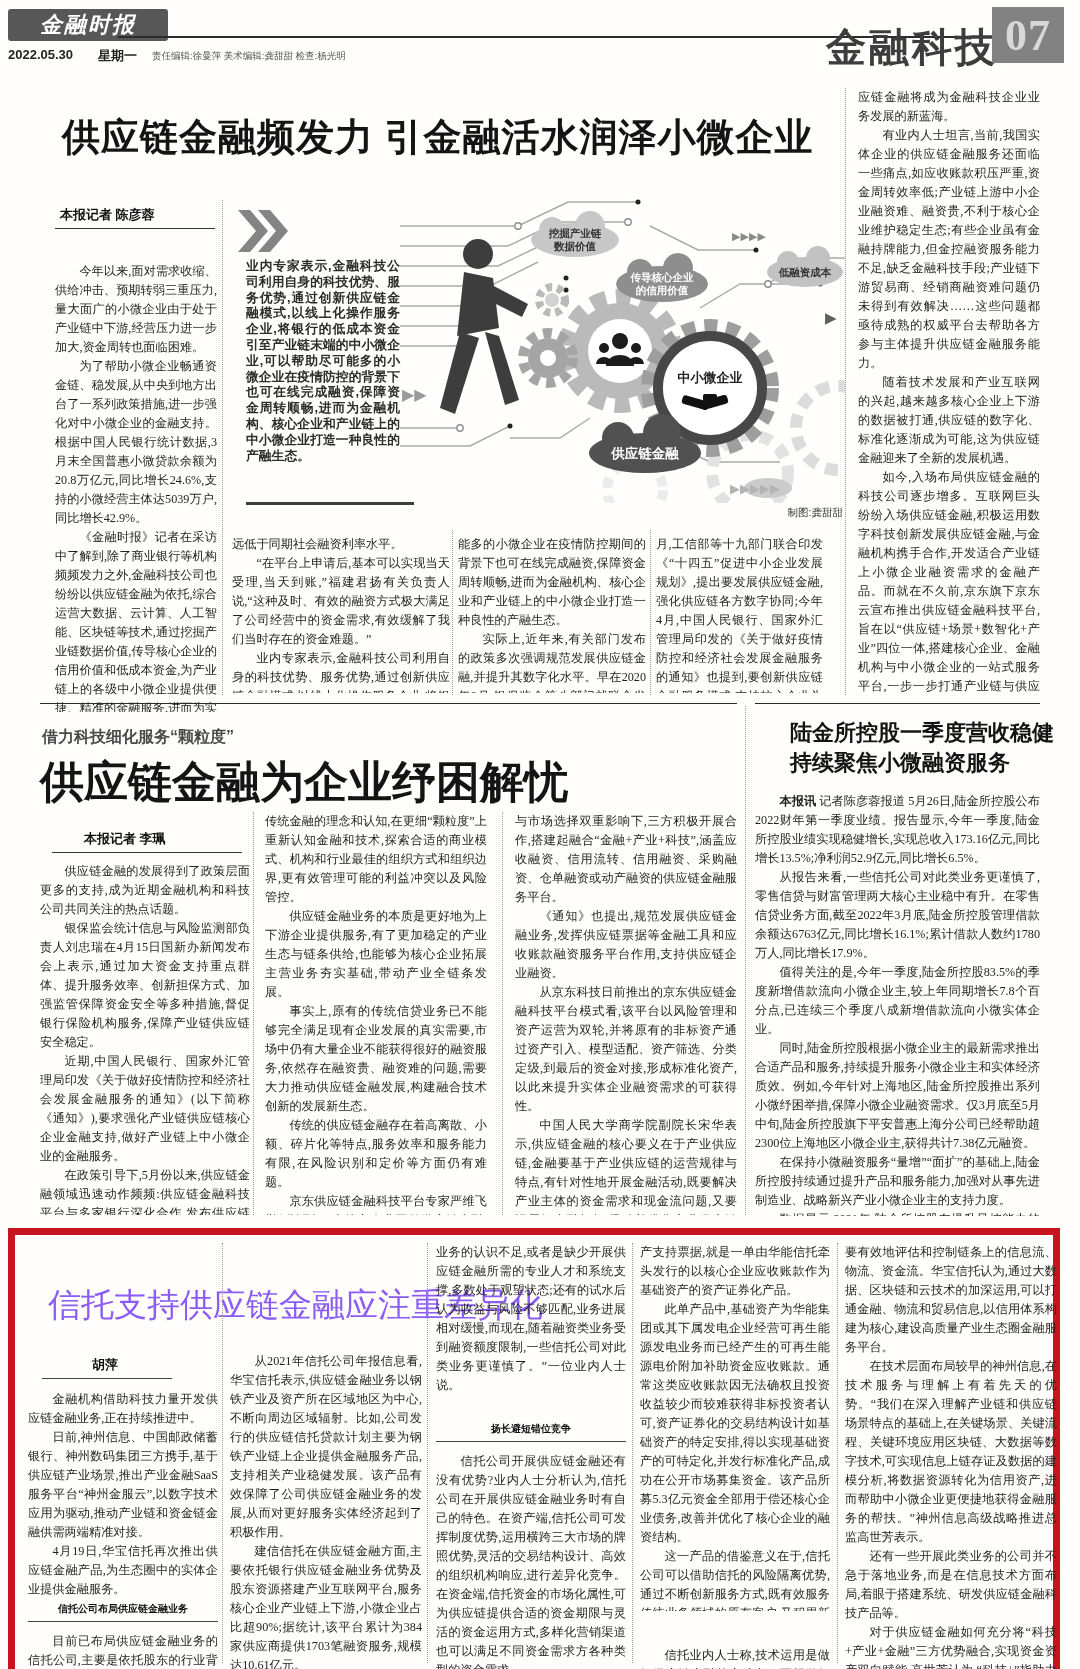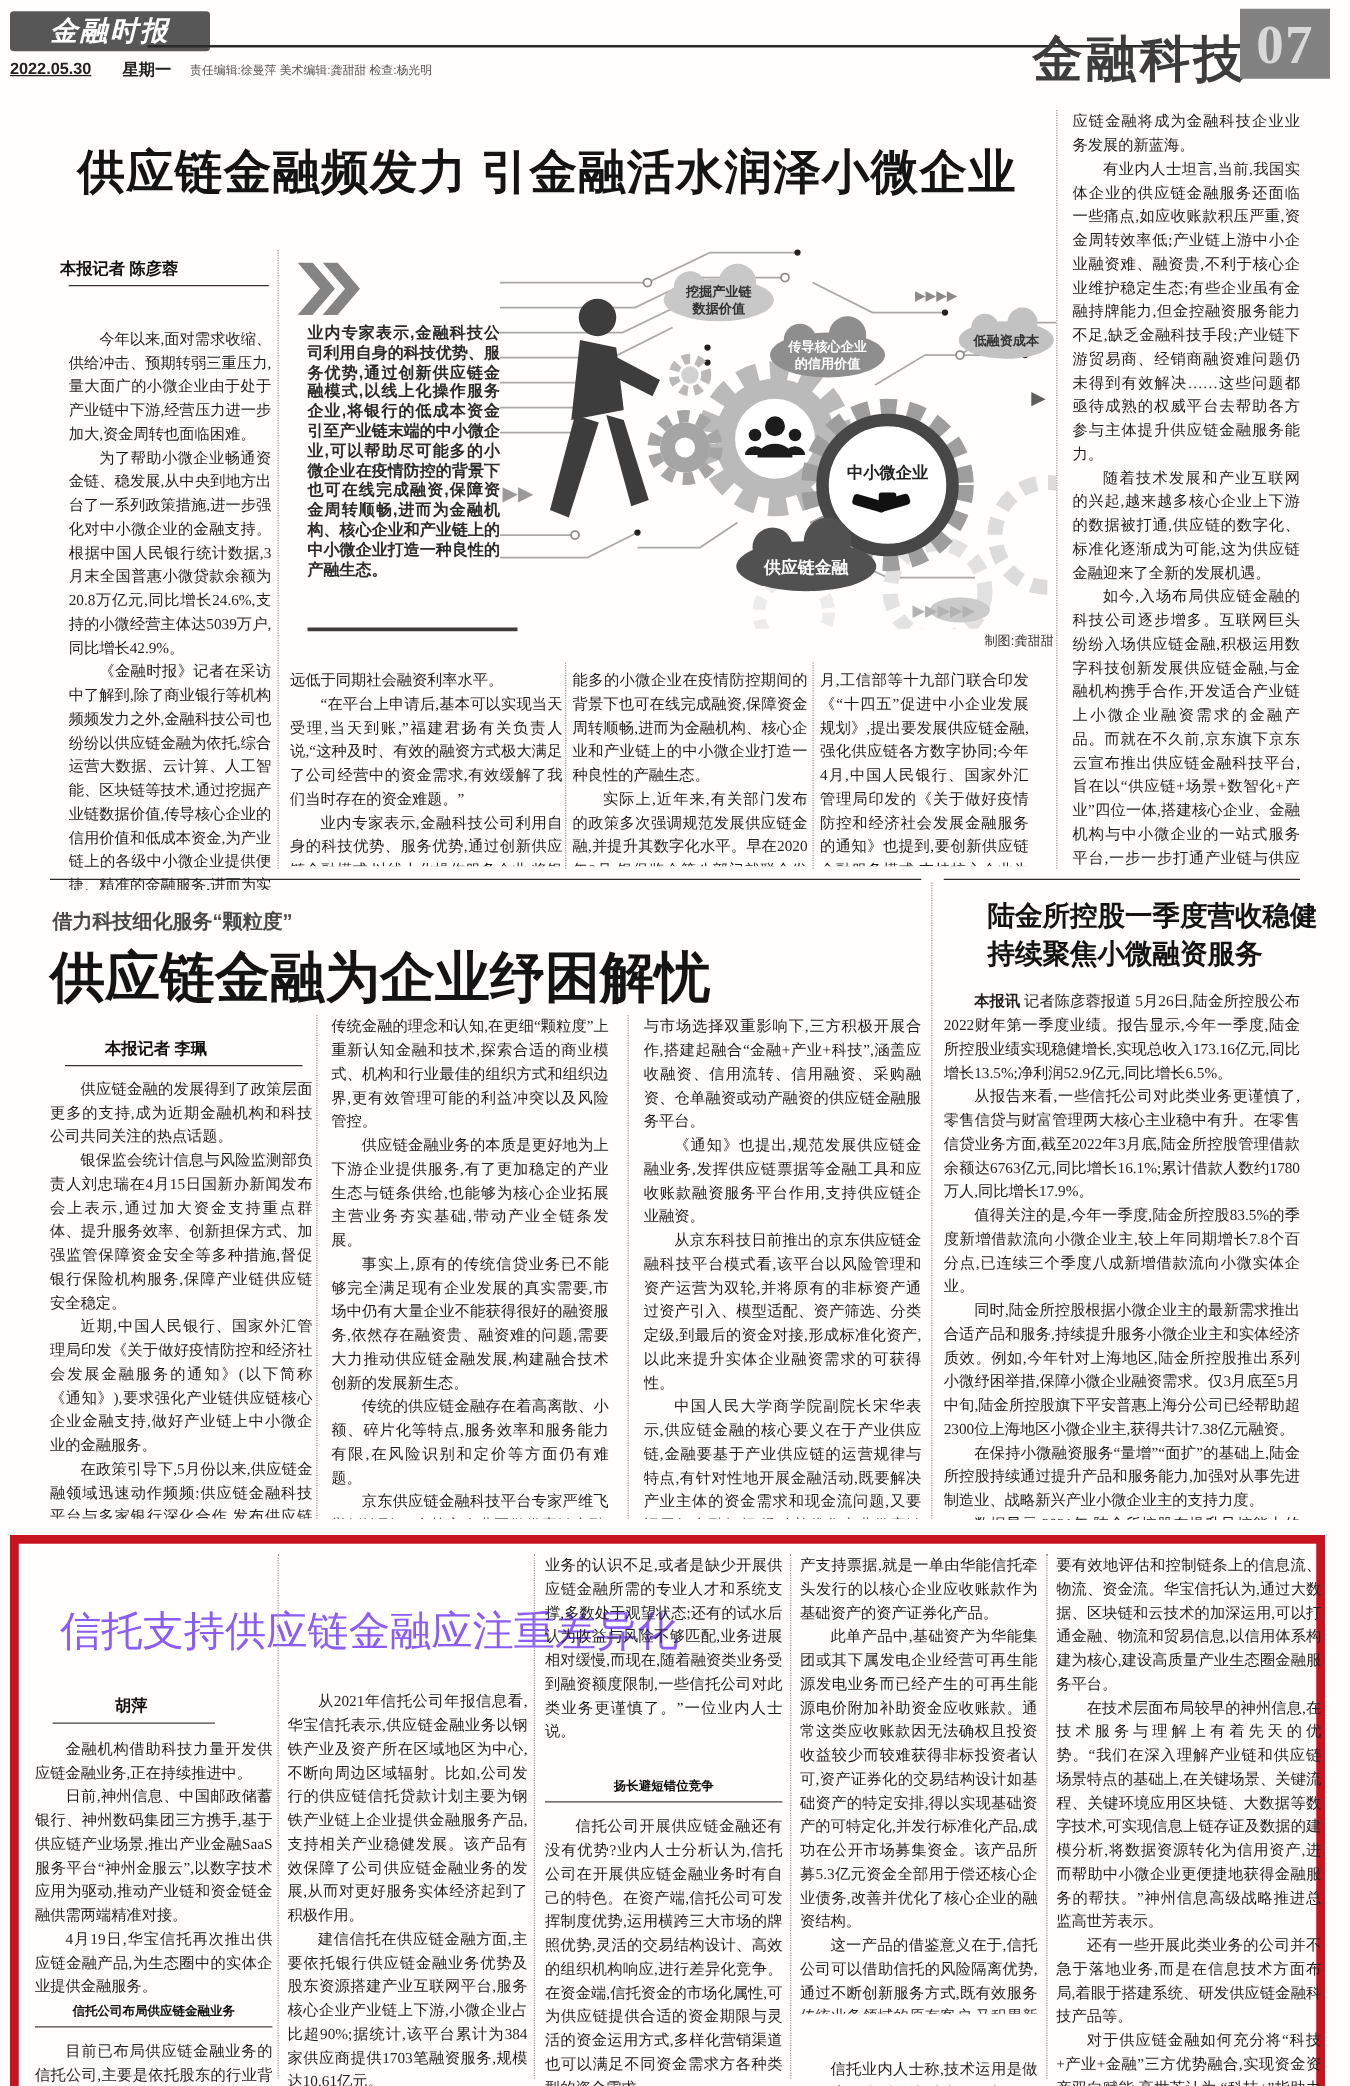--- a/index.html
+++ b/index.html
@@ -5,21 +5,21 @@
   html,body{margin:0;padding:0;background:#e8e8e4;}
   #page{position:relative;width:1080px;height:1669px;background:#fffefc;margin:0 auto;overflow:hidden;
         font-family:"Liberation Serif","DejaVu Serif",serif;color:#1d1d1d;}
   .abs{position:absolute;}
   .sans{font-family:"Liberation Sans","DejaVu Sans",sans-serif;}
   
   .logo-box{left:8px;top:9px;width:160px;height:32px;background:#575757;border-radius:3px;
             display:flex;align-items:center;justify-content:center;}
   .logo-box span{color:#fff;font-style:italic;font-weight:bold;font-size:22px;letter-spacing:2px;}
   .head-rule{left:118px;top:36px;width:927px;height:2px;background:#2b2b2b;}
-  .date-txt{left:8px;top:47px;font-size:13px;font-weight:bold;color:#222;text-decoration:underline;}
+  .date-txt{left:8px;top:47px;font-size:13px;font-weight:bold;color:#222;}
   .week-txt{left:98px;top:47px;font-size:13px;font-weight:bold;color:#222;}
   .editors{left:152px;top:50px;font-size:9.5px;color:#555;}
   .section-title{left:826px;top:20px;font-size:40px;font-weight:900;color:#3d3d3d;letter-spacing:3px;}
   .pageno{left:992px;top:7px;width:72px;height:56px;background:#828282;display:flex;align-items:center;justify-content:center;}
   .pageno span{font-size:44px;font-weight:900;color:#d8d8d8;letter-spacing:1px;}
   
   .col{position:absolute;text-align:justify;font-size:12.2px;line-height:19px;color:#1f1f1f;overflow:hidden;}
   .col p{margin:0;text-indent:2em;}
   .col.cont p:first-child{text-indent:0;}
   .vrule{position:absolute;width:0;border-left:1px dotted #9c9c9c;}
@@ -52,21 +52,21 @@
   <div class="abs head-rule"></div>
   <div class="abs date-txt sans">2022.05.30</div>
   <div class="abs week-txt sans">星期一</div>
   <div class="abs editors sans">责任编辑:徐曼萍 美术编辑:龚甜甜 检查:杨光明</div>
   <div class="abs section-title sans">金融科技</div>
   <div class="abs pageno">
     <span>07</span>
   </div>
 
   <div class="abs lead-headline">供应链金融频发力 引金融活水润泽小微企业</div>
-  <div class="abs byline sans" style="left:48px;top:206px;">本报记者 陈彦蓉</div>
+  <div class="abs byline sans" style="left:60px;top:206px;">本报记者 陈彦蓉</div>
   <div class="abs" style="left:55px;top:228px;width:160px;height:1px;background:#333;"></div>
 
   <div class="col" style="left:55px;top:242px;width:162px;height:450px;margin-top:20px;">
       <p>今年以来,面对需求收缩、供给冲击、预期转弱三重压力,量大面广的小微企业由于处于产业链中下游,经营压力进一步加大,资金周转也面临困难。</p>
       <p>为了帮助小微企业畅通资金链、稳发展,从中央到地方出台了一系列政策措施,进一步强化对中小微企业的金融支持。根据中国人民银行统计数据,3月末全国普惠小微贷款余额为20.8万亿元,同比增长24.6%,支持的小微经营主体达5039万户,同比增长42.9%。</p>
       <p>《金融时报》记者在采访中了解到,除了商业银行等机构频频发力之外,金融科技公司也纷纷以供应链金融为依托,综合运营大数据、云计算、人工智能、区块链等技术,通过挖掘产业链数据价值,传导核心企业的信用价值和低成本资金,为产业链上的各级中小微企业提供便捷、精准的金融服务,进而为实体经济纾困解难。</p>
     </div>
 
   <svg class="abs" style="left:238px;top:210px;" width="54" height="42" viewBox="0 0 54 42">
     <polygon points="0,0 18,21 0,42 12,42 30,21 12,0" fill="#848484"></polygon>

